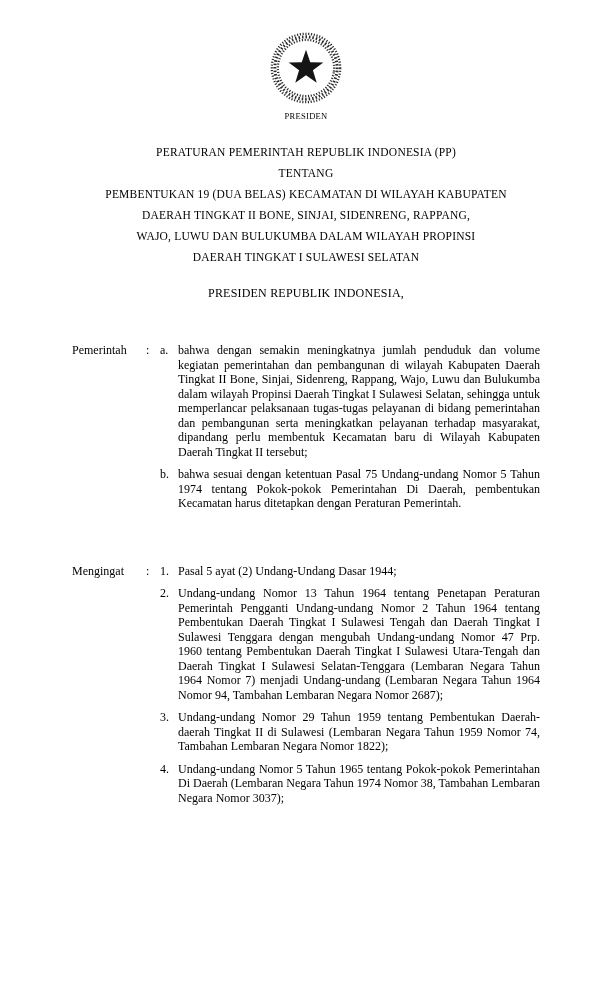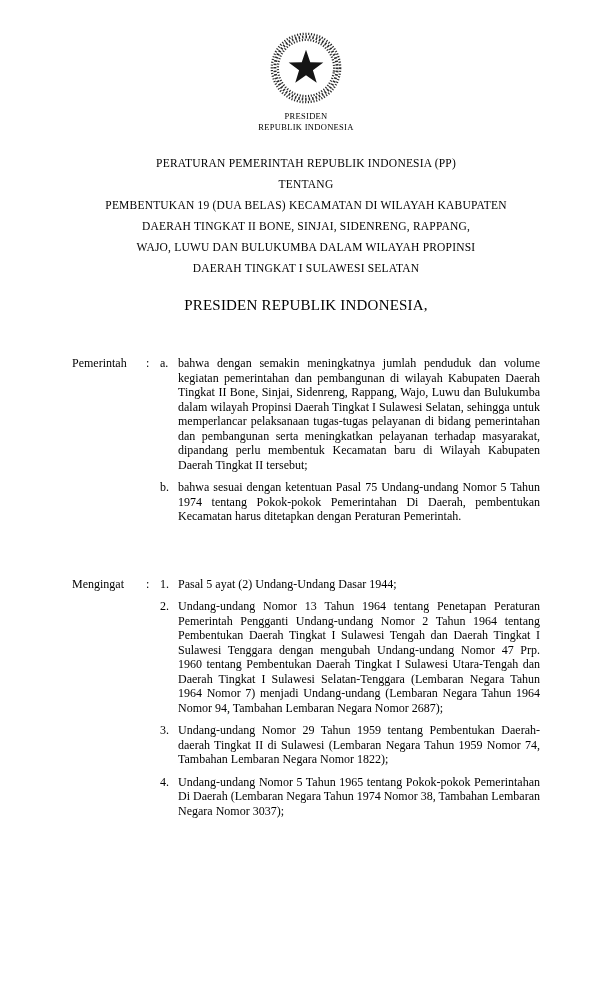--- a/index.html
+++ b/index.html
@@ -31,21 +31,21 @@
   .title-block { margin-top:20px; }
   .title-line {
     text-align:center;
     font-size:11.5px;
     line-height:21px;
     letter-spacing:0.2px;
     white-space:nowrap;
   }
   .salutation {
     text-align:center;
-    font-size:15px;
+    font-size:12px;
     letter-spacing:0.2px;
     margin-top:18px;
   }
   .section {
     display:flex;
     font-size:12px;
     line-height:14.5px;
   }
   .section.first { margin-top:42px; }
   .section + .section { margin-top:53px; }
@@ -72,21 +72,20 @@
         <circle cx="50" cy="50" r="45" stroke-width="3" stroke-dasharray="1.5,2.2"></circle>
         <circle cx="50" cy="50" r="41" stroke-width="4" stroke-dasharray="2,2.6" transform="rotate(5 50 50)"></circle>
         <circle cx="50" cy="50" r="37" stroke-width="3" stroke-dasharray="1.5,2.2" transform="rotate(9 50 50)"></circle>
       </g>
       <polygon fill="#151515" points="50,26 55.6,42.3 72.8,42.6 59.1,53.0 64.1,69.5 50,59.7 35.9,69.5 40.9,53.0 27.2,42.6 44.4,42.3"></polygon>
     </svg>
   </div>
 
   <div class="org-block">
     <div class="org-line">PRESIDEN</div>
-    <div class="org-line">REPUBLIK INDONESIA</div>
   </div>
 
   <div class="title-block">
     <div class="title-line">PERATURAN PEMERINTAH REPUBLIK INDONESIA (PP)</div>
     <div class="title-line">TENTANG</div>
     <div class="title-line">PEMBENTUKAN 19 (DUA BELAS) KECAMATAN DI WILAYAH KABUPATEN</div>
     <div class="title-line">DAERAH TINGKAT II BONE, SINJAI, SIDENRENG, RAPPANG,</div>
     <div class="title-line">WAJO, LUWU DAN BULUKUMBA DALAM WILAYAH PROPINSI</div>
     <div class="title-line">DAERAH TINGKAT I SULAWESI SELATAN</div>
   </div>

